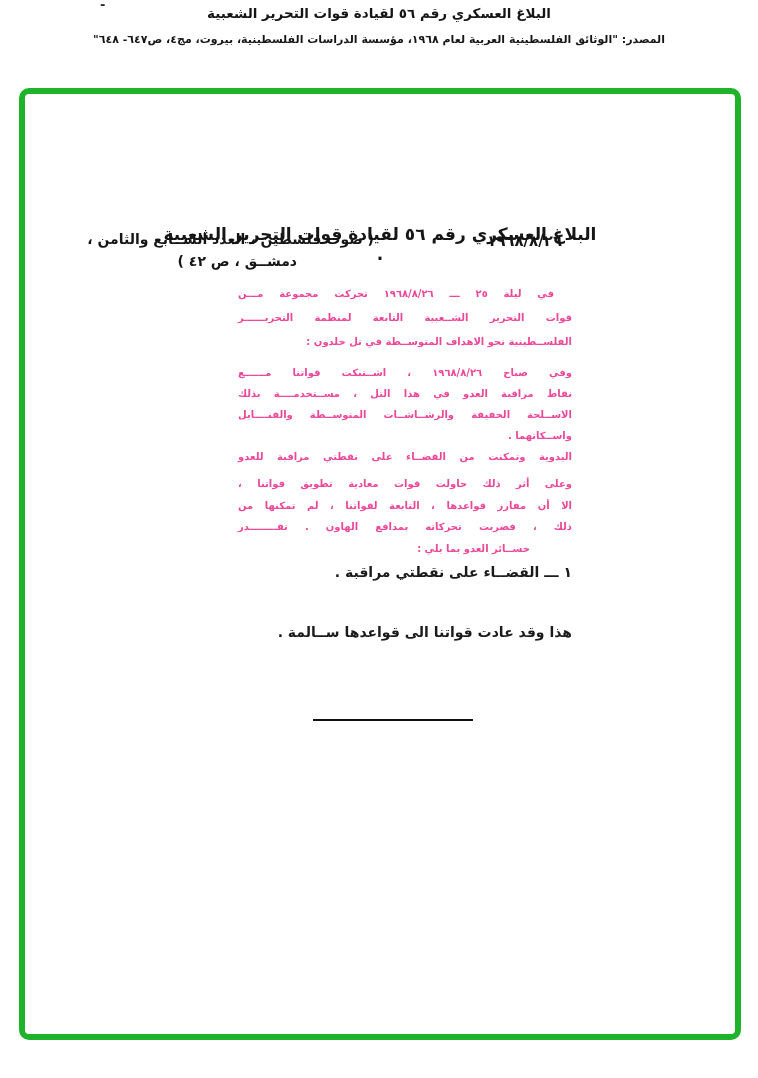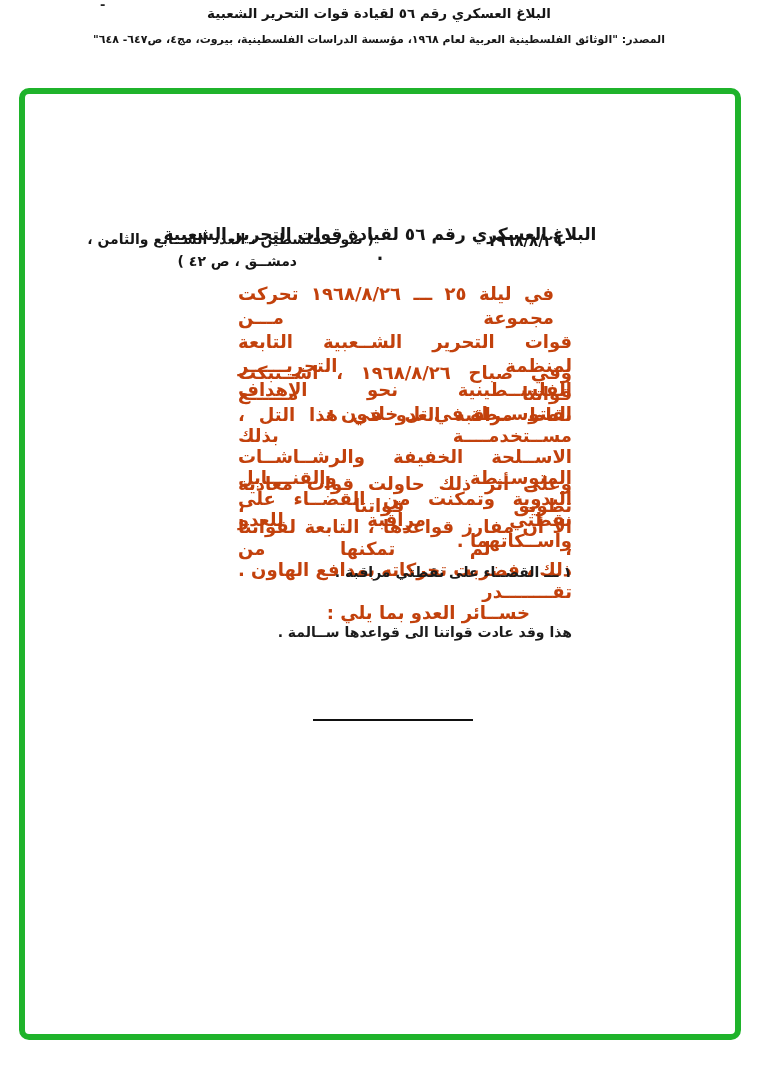--- a/index.html
+++ b/index.html
@@ -15,21 +15,21 @@
     font-size:11px;font-weight:700;direction:rtl;}
   .frame{position:absolute;left:19px;top:88px;width:710px;height:940px;
     border:6px solid #1fb32b;border-radius:10px;background:transparent;}
   .doc-title{position:absolute;left:160px;top:188px;width:440px;text-align:center;
     font-size:17px;font-weight:700;direction:rtl;margin-top:36px;}
   .doc-date{position:absolute;left:487px;top:232px;font-size:15px;font-weight:600;direction:rtl;}
   .src-ref{font-size:14px;font-weight:600;direction:rtl;text-align:right;position:absolute;}
   .src1{left:50px;top:231px;width:324px;}
   .src2{left:50px;top:253px;width:247px;}
   .para{position:absolute;left:238px;width:334px;direction:rtl;
-    font-size:18px;font-weight:700;color:#c2410c;}
+    font-size:10px;font-weight:700;color:#ec4899;}
   .p1{top:282px;line-height:24px;}
   .p2{top:362px;line-height:21px;}
   .p3{top:473px;line-height:21.5px;}
   .bline{text-align:justify;text-align-last:justify;}
   .bline.end{text-align-last:right;}
   .ind{padding-right:18px;}
   .pr42{padding-right:42px;}
   .item{position:absolute;left:238px;width:334px;direction:rtl;
     font-size:14px;font-weight:700;line-height:21px;color:#1b1b1b;}
   .item1{top:562px;padding-right:3px;}
@@ -60,22 +60,22 @@
   <div class="para p1">
     <div class="bline ind">في ليلة ٢٥ ـــ ١٩٦٨/٨/٢٦ تحركت مجموعة مـــن</div>
     <div class="bline">قوات التحرير الشــعبية التابعة لمنظمة التحريــــــر</div>
     <div class="bline end">الفلســطينية نحو الاهداف المتوســطة في تل خلدون :</div>
   </div>
 
   <div class="para p2">
     <div class="bline">وفي صباح ١٩٦٨/٨/٢٦ ، اشــتبكت قواتنا مــــــع</div>
     <div class="bline">نقاط مراقبة العدو في هذا التل ، مســتخدمــــة بذلك</div>
     <div class="bline">الاســلحة الخفيفة والرشــاشــات المتوســطة والقنــــابل</div>
+    <div class="bline end">واســكاتهما .</div>
     <div class="bline">اليدوية وتمكنت من القضــاء على نقطتي مراقبة للعدو</div>
-    <div class="bline end">واســكاتهما .</div>
   </div>
 
   <div class="para p3">
     <div class="bline">وعلى أثر ذلك حاولت قوات معادية تطويق قواتنا ،</div>
     <div class="bline">الا أن مفارز قواعدها ، التابعة لقواتنا ، لم تمكنها من</div>
     <div class="bline">ذلك ، فضربت تحركاته بمدافع الهاون . تقــــــــدر</div>
     <div class="bline end pr42">خســائر العدو بما يلي :</div>
   </div>
 
   <div class="item item1">١ ـــ القضــاء على نقطتي مراقبة .</div>

